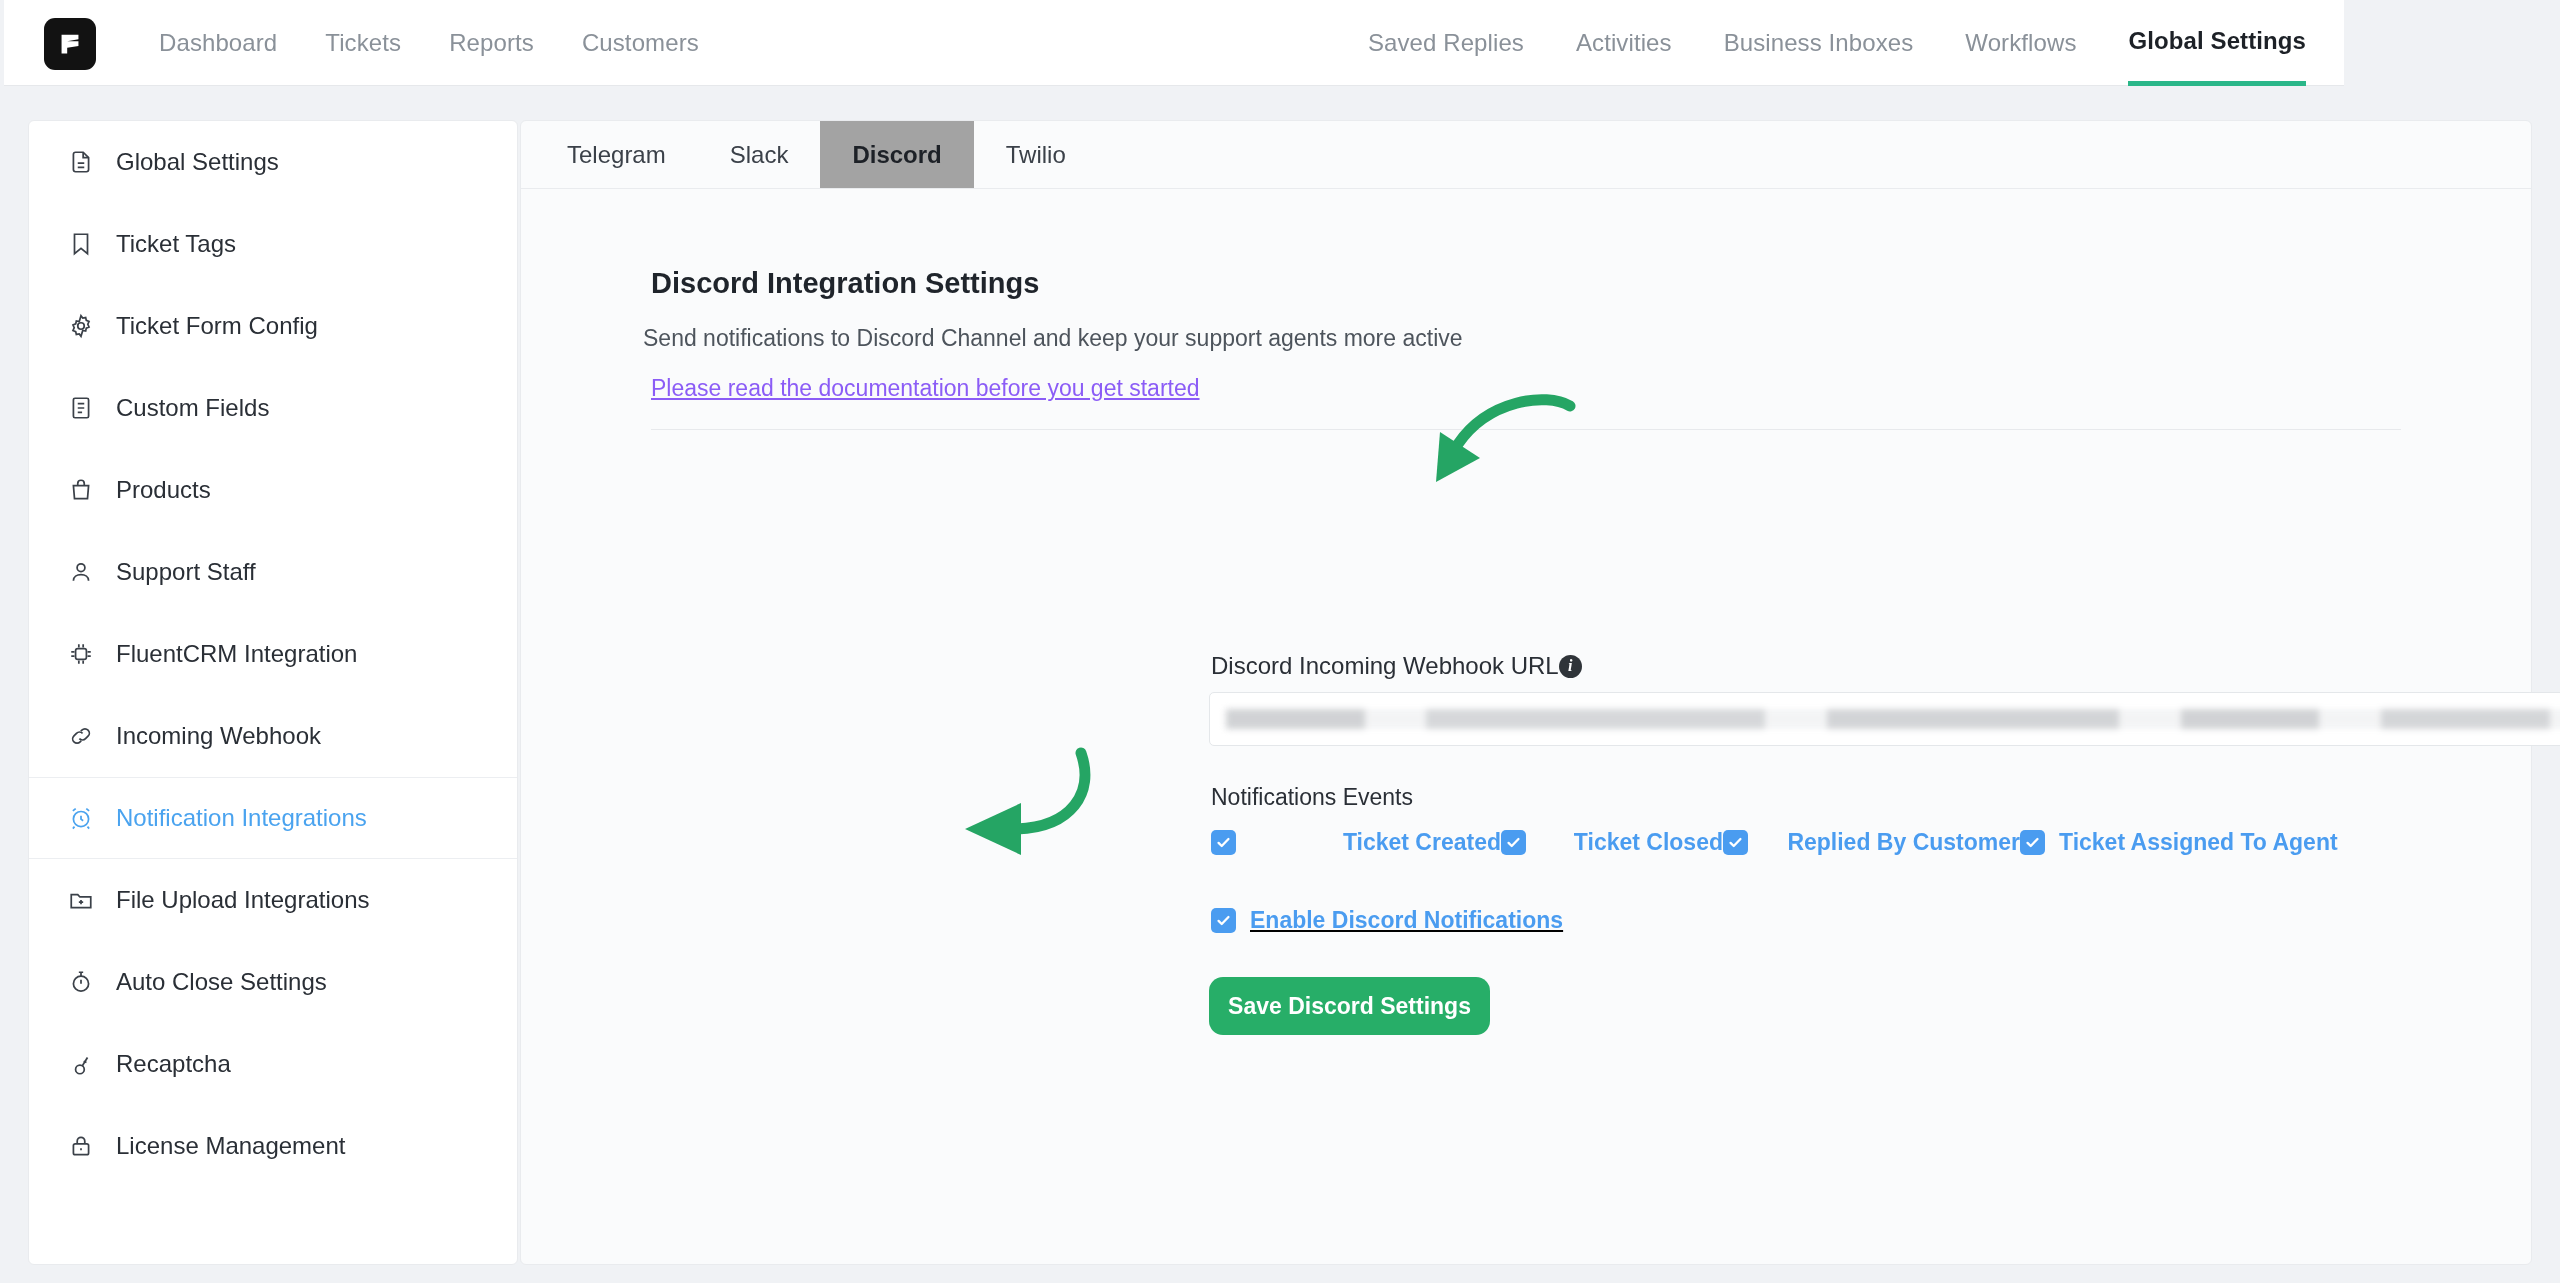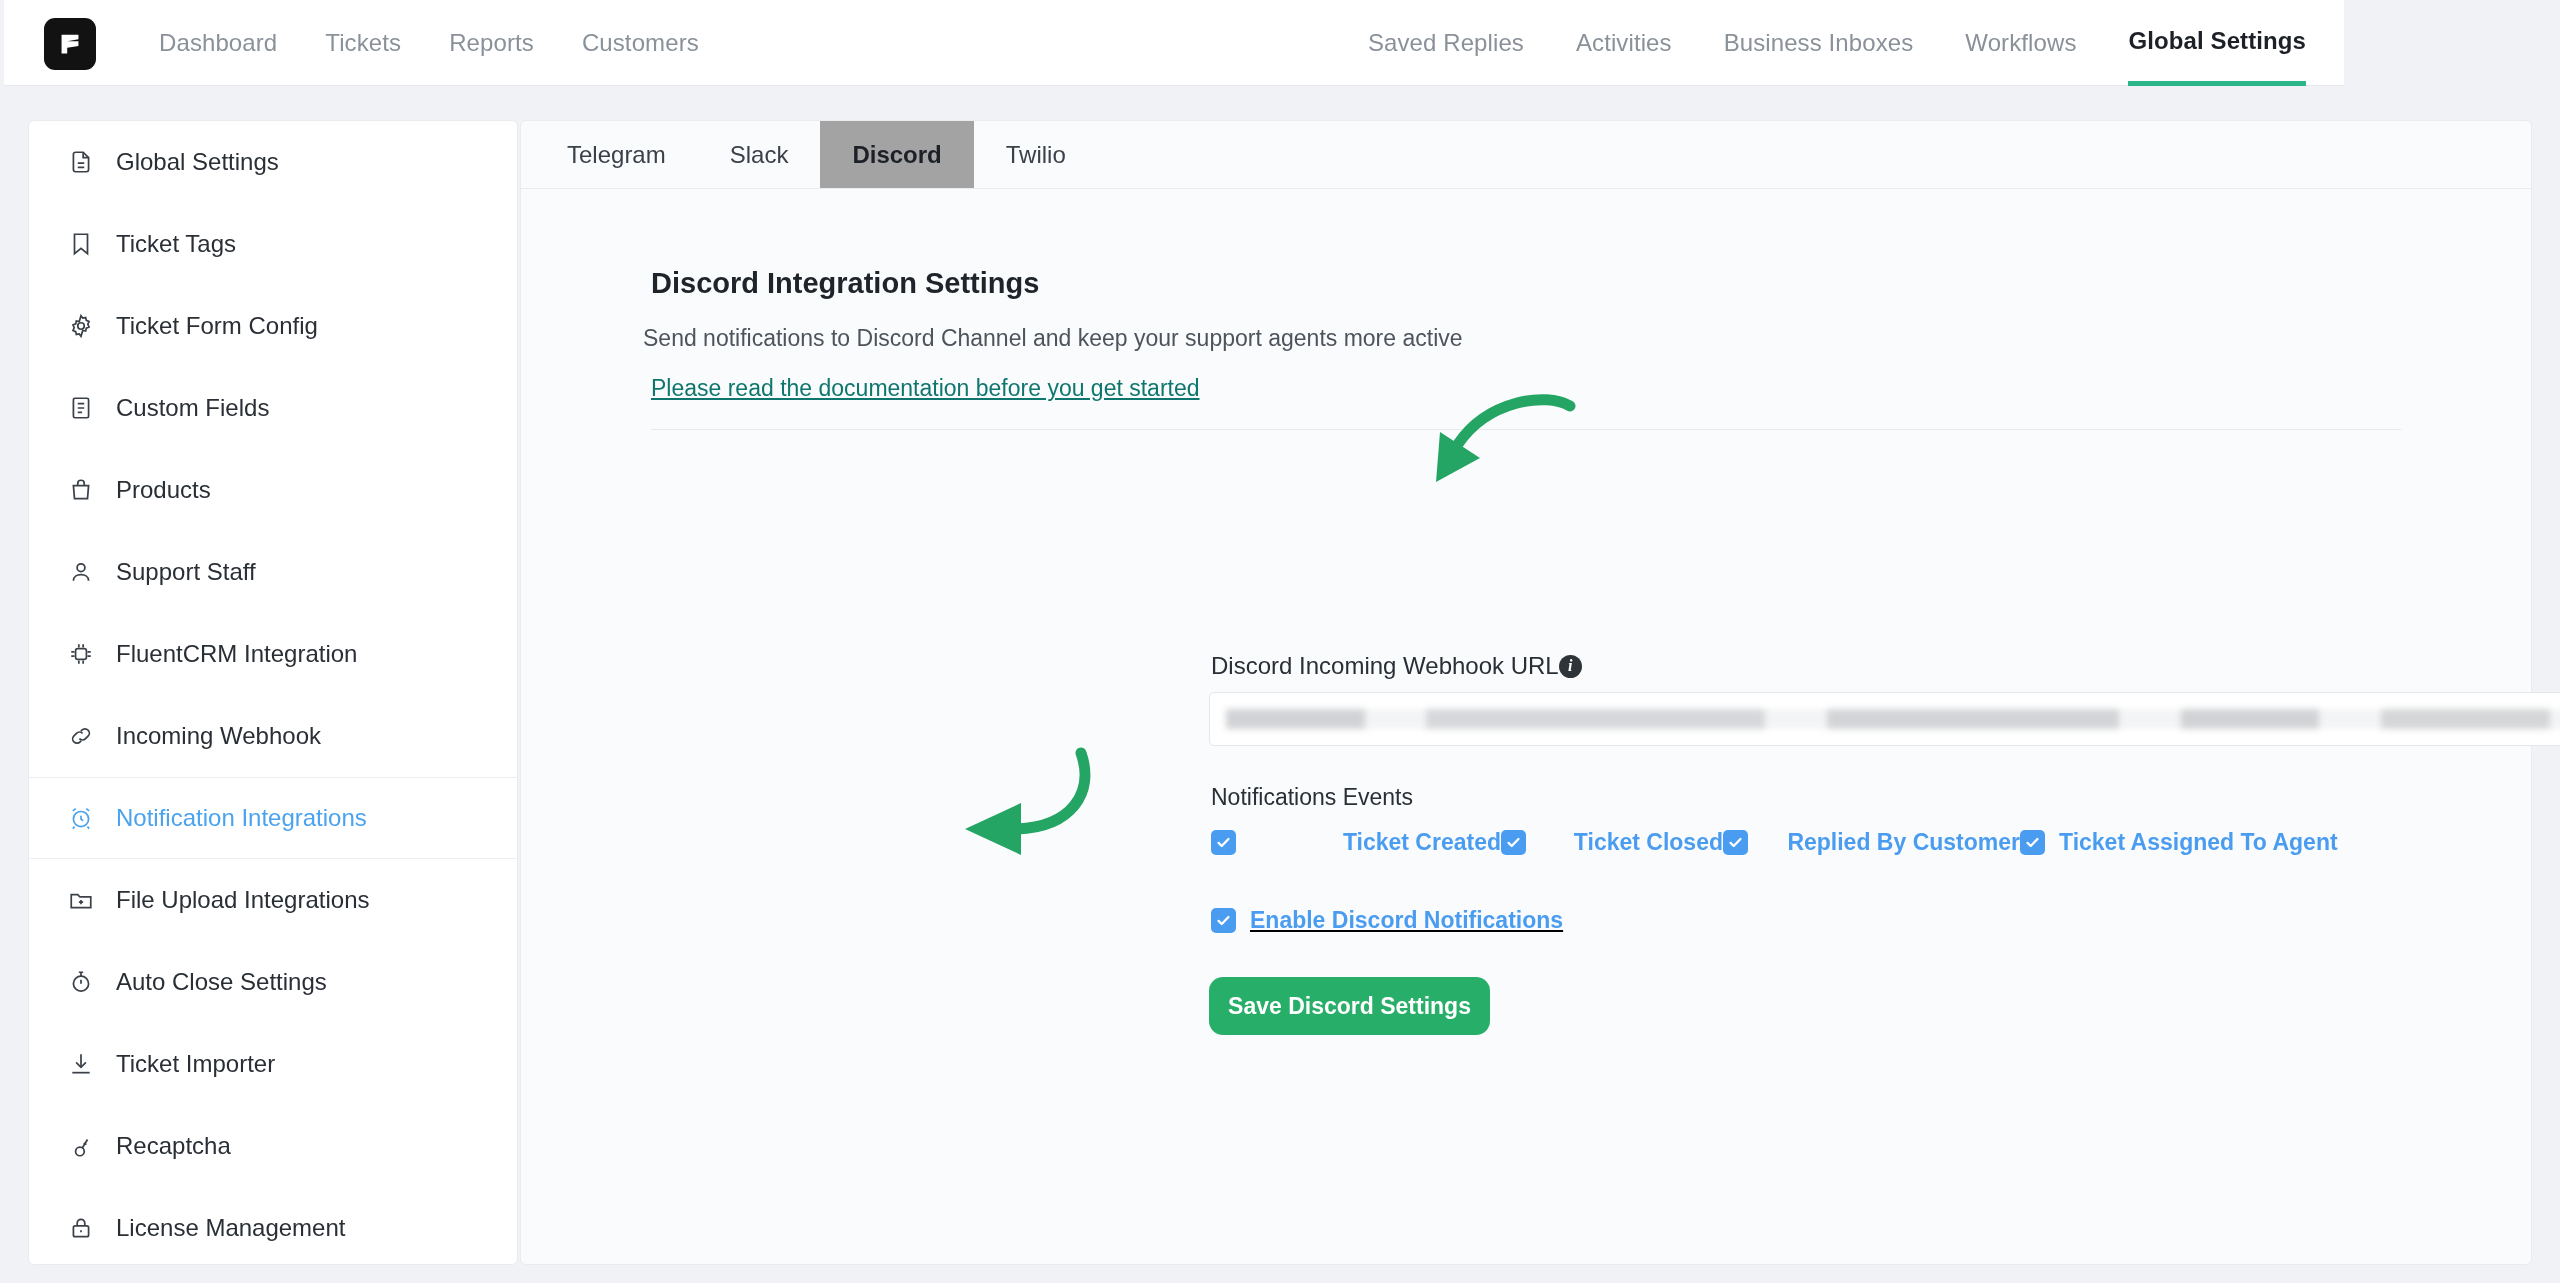--- a/index.html
+++ b/index.html
@@ -101,21 +101,21 @@
   .sec-title {
     position: absolute; left: 130px; top: 78px;
     font-size: 29px; font-weight: 700; color: #1f242b;
   }
   .sec-sub {
     position: absolute; left: 122px; top: 136px;
     font-size: 23px; color: #4d545c;
   }
   .sec-link {
     position: absolute; left: 130px; top: 186px;
-    font-size: 23px; color: #0f766e;
+    font-size: 23px; color: #8b5cf6;
     text-decoration: underline; cursor: pointer;
   }
   .hr {
     position: absolute; left: 130px; top: 240px;
     width: 1750px; height: 1px; background: #e7e9ec;
   }
 
   .field-label {
     position: absolute; left: 690px; top: 463px;
     font-size: 24px; color: #2a2f36;
@@ -316,30 +316,20 @@
     <span class="s-ico">
       <svg viewBox="0 0 24 24" fill="none" stroke="currentColor" stroke-width="1.6">
           <circle cx="12" cy="13.5" r="7"></circle>
           <path d="M12 10v3.5"></path>
           <path d="M10 3h4M12 3v3.5"></path>
         </svg>
     </span>
     <span>Auto Close Settings</span>
   </div>
 
-  <div class="side-item">
-    <span class="s-ico">
-      <svg viewBox="0 0 24 24" fill="none" stroke="currentColor" stroke-width="1.6">
-          <path d="M12 3v11"></path>
-          <path d="M7.5 10.5L12 15l4.5-4.5"></path>
-          <path d="M4 20h16"></path>
-        </svg>
-    </span>
-    <span>Ticket Importer</span>
-  </div>
 
   <div class="side-item">
     <span class="s-ico">
       <svg viewBox="0 0 24 24" fill="none" stroke="currentColor" stroke-width="1.6">
           <circle cx="11" cy="17" r="4"></circle>
           <path d="M13 14l5-8"></path>
           <path d="M14.5 9.5l2.5 1.2"></path>
         </svg>
     </span>
     <span>Recaptcha</span>

